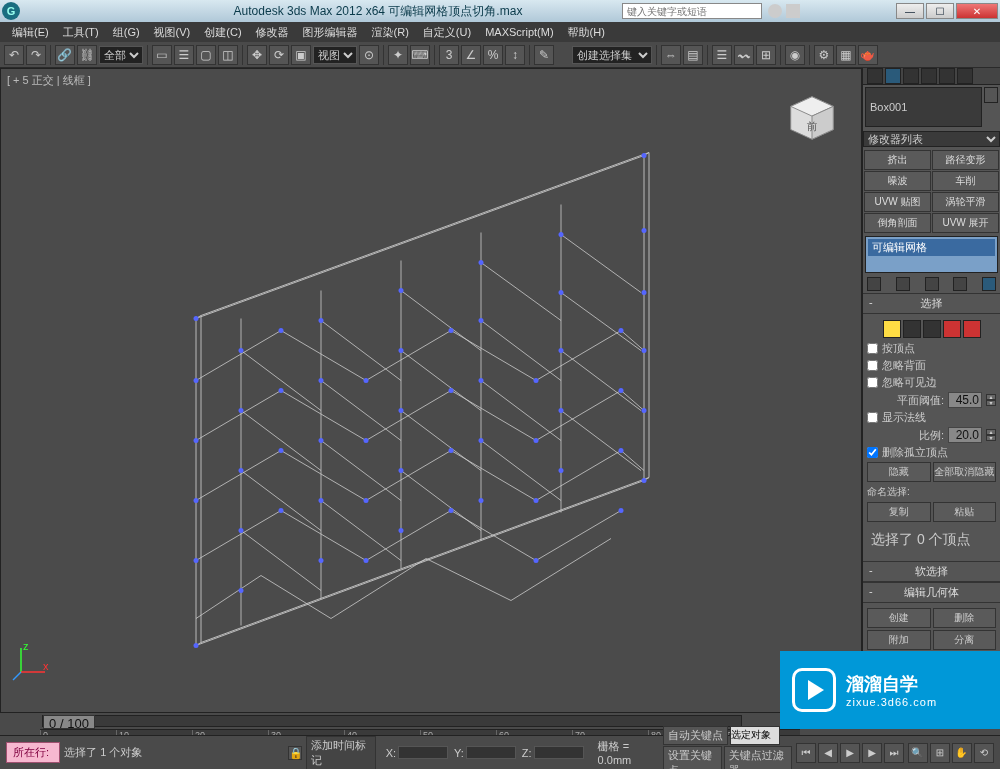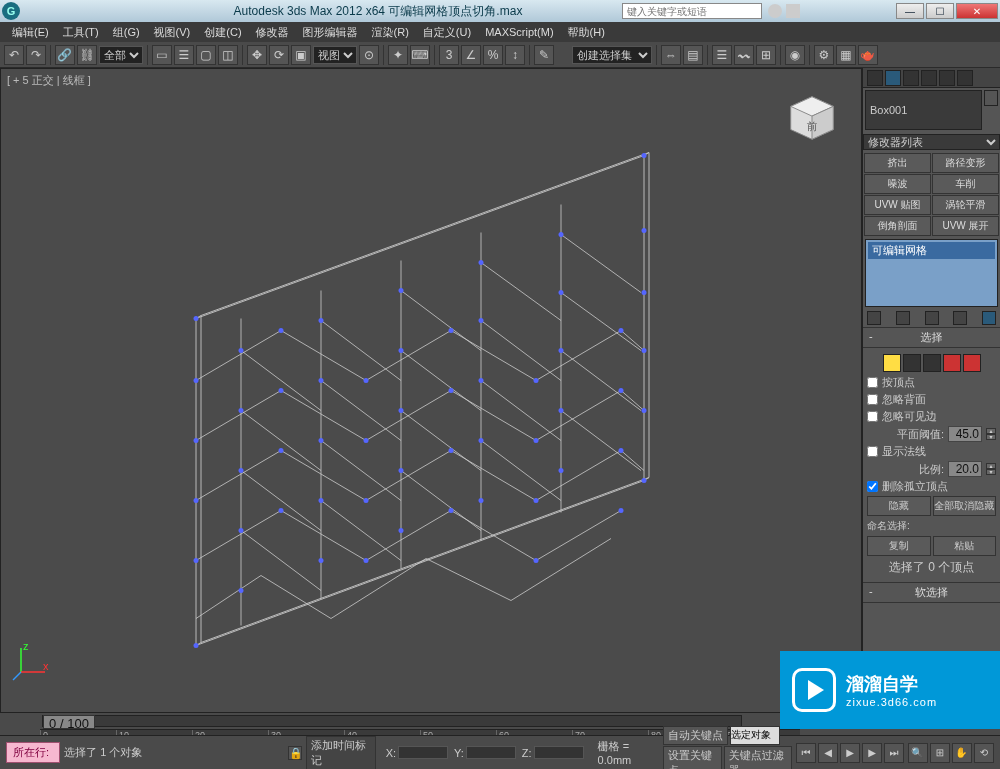--- a/index.html
+++ b/index.html
@@ -43,21 +43,21 @@
 .sel-icons .si.vertex { background:#ffdd44; }
 .sel-icons .si.red { background:#c33; }
 .chk { display:flex; align-items:center; gap:4px; padding:1px 0; font-size:10px; }
 .chk input { width:11px; height:11px; }
 .val-row { display:flex; align-items:center; justify-content:flex-end; gap:4px; font-size:10px; padding:1px 0; }
 .val-row .val { width:34px; background:#888; color:#111; border:1px solid #444; text-align:right; padding:0 2px; font-size:12px; }
 .spin { width:10px; display:flex; flex-direction:column; }
 .spin div { height:6px; background:#666; border:1px solid #333; font-size:6px; text-align:center; line-height:4px; }
 .btn-row { display:flex; gap:2px; padding:1px 0; }
 .btn-row .btn { flex:1; background:#5a5a5a; border:1px solid #333; text-align:center; padding:2px 0; font-size:10px; }
-.info-text { font-size:12px; text-align:center; padding:2px 4px; color:#ccc; }
+.info-text { font-size:14px; text-align:left; padding:8px 4px; color:#ccc; }
 .watermark { position:absolute; right:0; bottom:40px; width:220px; height:78px; background:#0098d8; display:flex; align-items:center; gap:10px; padding:6px 12px; z-index:50; }
 .watermark .play { width:44px; height:44px; border:3px solid #fff; border-radius:10px; display:flex; align-items:center; justify-content:center; }
 .watermark .play::after { content:""; border-left:16px solid #fff; border-top:10px solid transparent; border-bottom:10px solid transparent; margin-left:4px; }
 .watermark .txt { color:#fff; }
 .watermark .txt .big { font-size:18px; font-weight:bold; }
 .watermark .txt .small { font-size:11px; letter-spacing:1px; }
 .timeline-area { height:42px; background:#4a4a4a; display:flex; flex-direction:column; }
 .slider-row { height:16px; display:flex; align-items:center; padding:0 6px; gap:6px; }
 .slider-track { flex:0 0 700px; height:12px; background:#3a3a3a; border:1px solid #222; position:relative; }
 .slider-thumb { position:absolute; left:0; top:-1px; width:52px; height:14px; background:#888; border:1px solid #333; text-align:center; font-size:13px; color:#111; }
@@ -348,20 +348,41 @@
             <div class="btn">粘贴</div>
           </div>
         <div class="info-text">选择了 0 个顶点</div>
       </div>
     </div>
 
     <div class="rollout">
       <div class="rollout-header" style="position:relative;">软选择</div>
     </div>
 
+    <div class="rollout">
+      <div class="rollout-header">编辑几何体</div>
+      <div class="rollout-body">
+        <div class="btn-row">
+            <div class="btn">创建</div>
+            <div class="btn">删除</div>
+          </div>
+        <div class="btn-row">
+            <div class="btn">附加</div>
+            <div class="btn">分离</div>
+          </div>
+        <div class="btn-row">
+            <div class="btn">断开</div>
+            <div class="btn">改向</div>
+          </div>
+        <div class="btn-row">
+            <div class="btn">挤出</div>
+            <input class="val" style="flex: 1 1 0%;" value="0.0mm">
+          </div>
+      </div>
+    </div>
   </div>
 </div>
 
 <div class="timeline-area">
   <div class="slider-row">
     <div style="width:30px;"></div>
     <div class="slider-track">
       <div class="slider-thumb">0 / 100</div>
     </div>
   </div>

